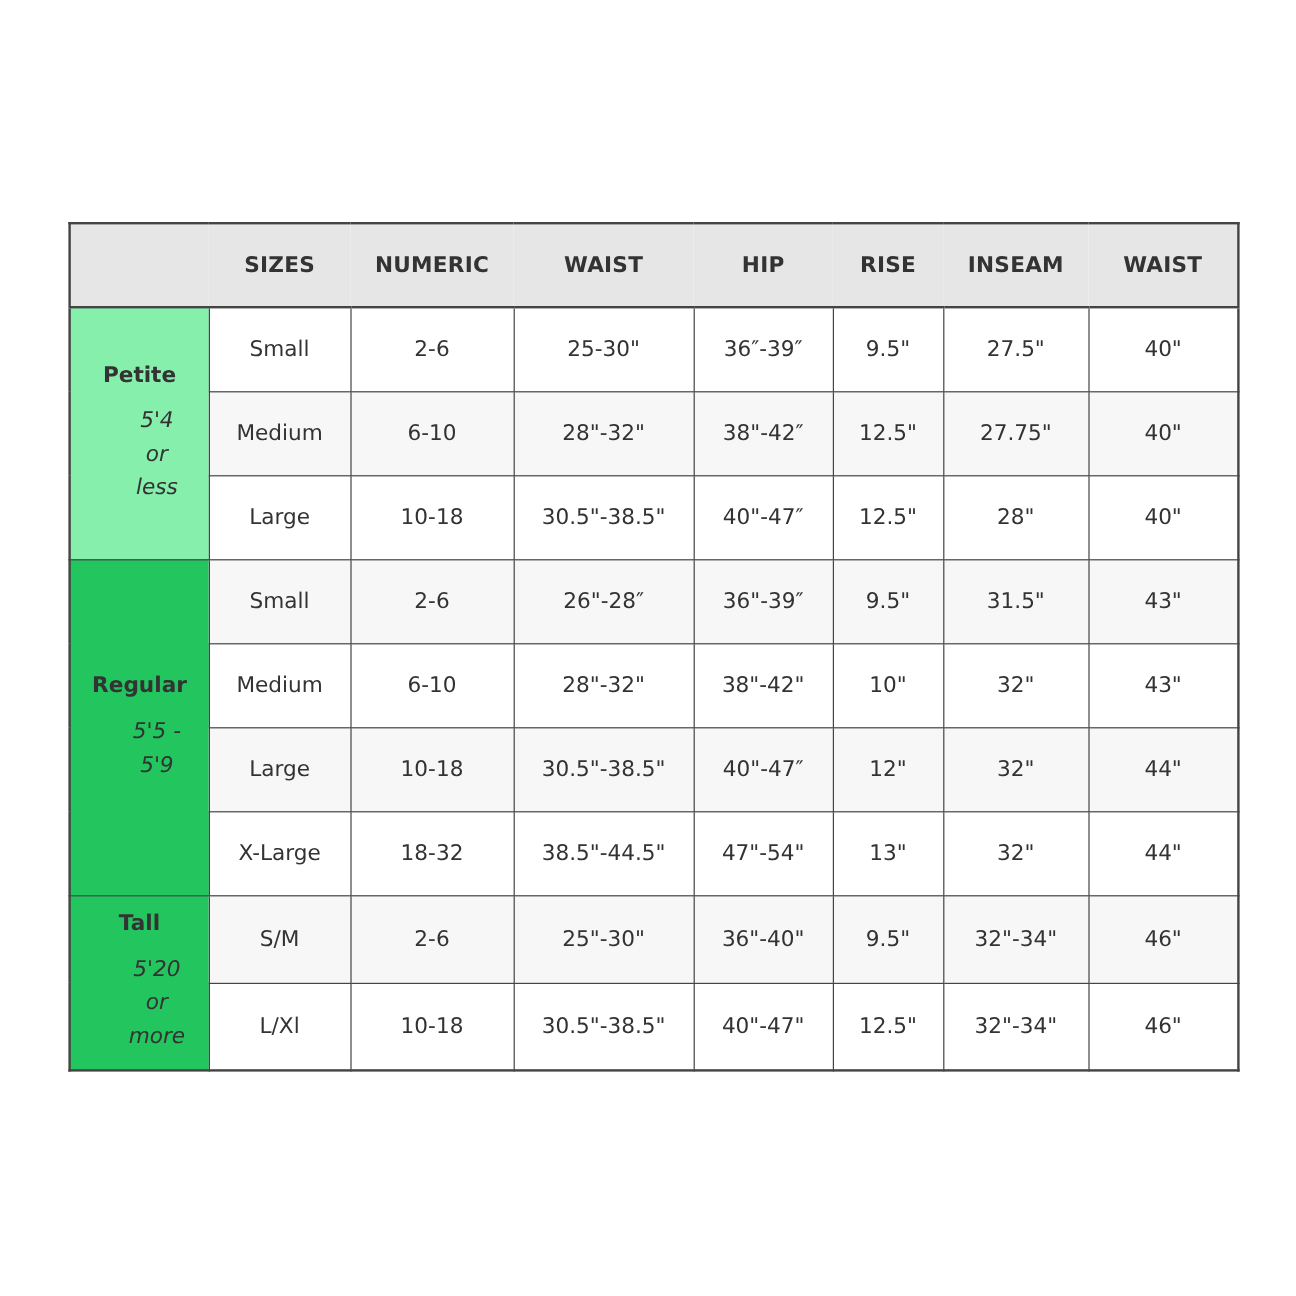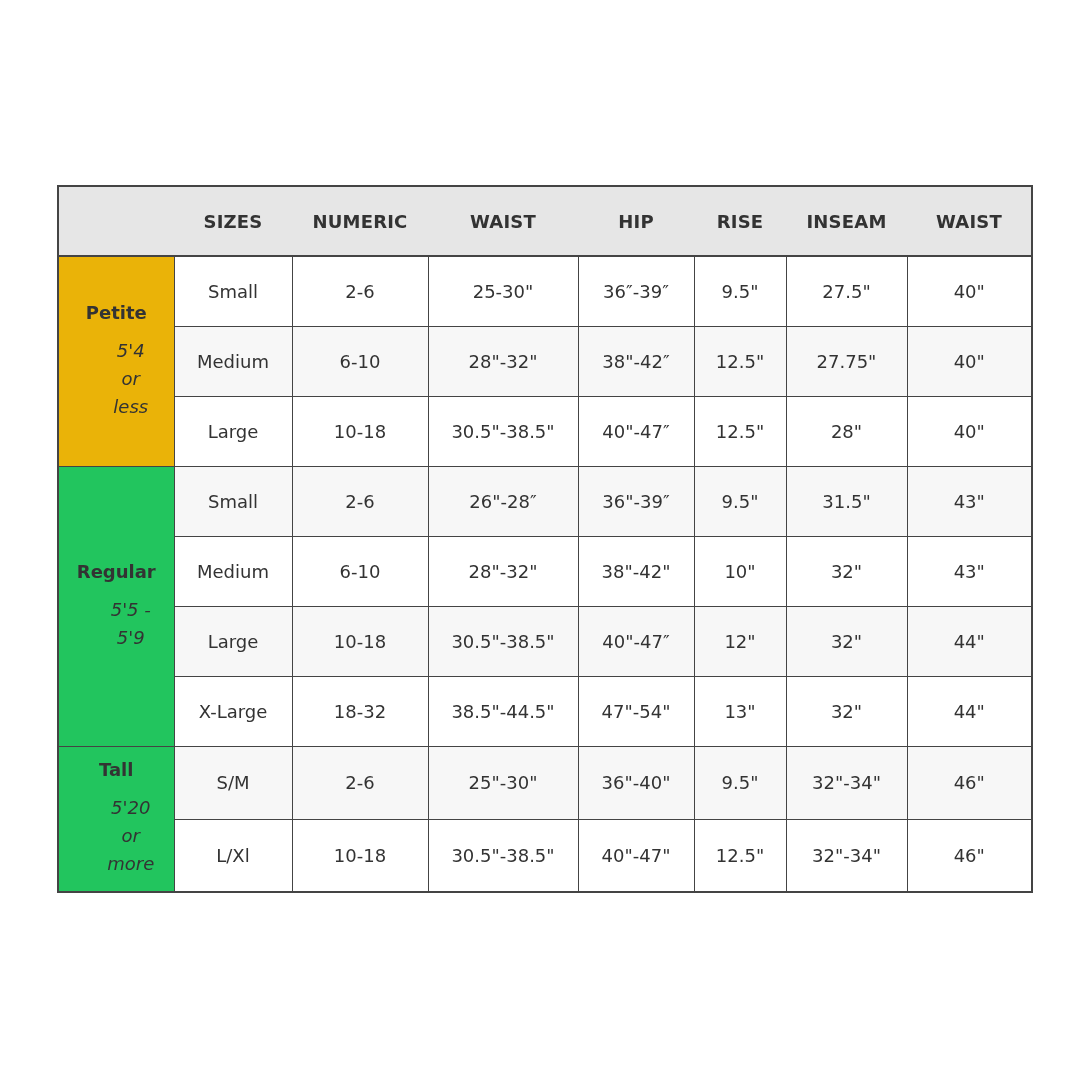--- a/index.html
+++ b/index.html
@@ -33,21 +33,21 @@
     }
     tbody td {
       border: 1.5px solid #444;
       text-align: center; vertical-align: middle;
       font-size: 18px; font-weight: 400; color: #333;
       padding: 0;
     }
     tbody tr { height: 70px; }
     tbody tr.tall-row { height: 73px; }
     tr.shade td.cell { background: #f7f7f7; }
-    td.group { background: #eab308; }
+    td.group { background: #86efac; }
     td.group.shade { background: #22c55e; }
     .group-name { display: block; font-weight: 700; font-size: 18px; color: #333; margin-bottom: 14px; }
     .group-height { display: block; font-style: italic; font-size: 18px; color: #333; line-height: 28px; padding: 0 18px; margin-left: 29px; }
   </style>
 </head>
 <body>
 
 <table class="chart-table">
   <colgroup>
     <col class="c0">

